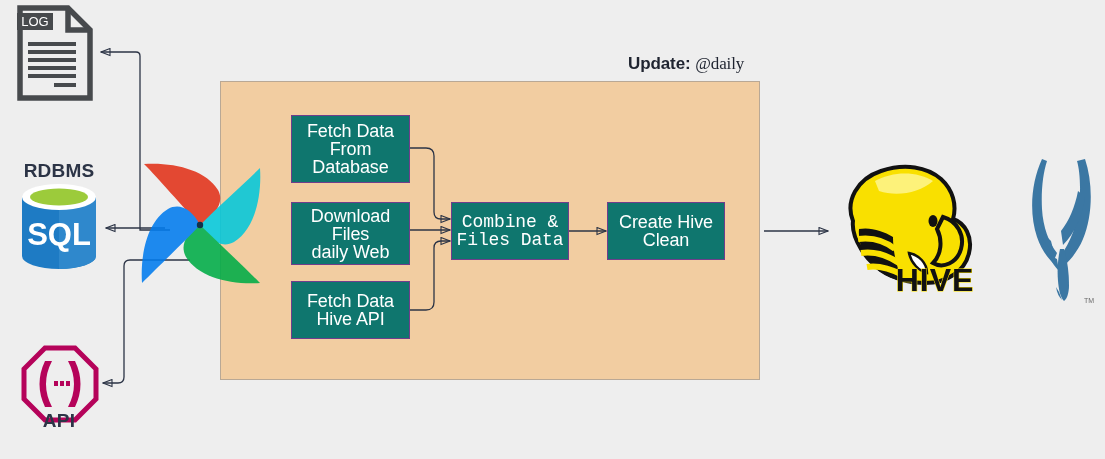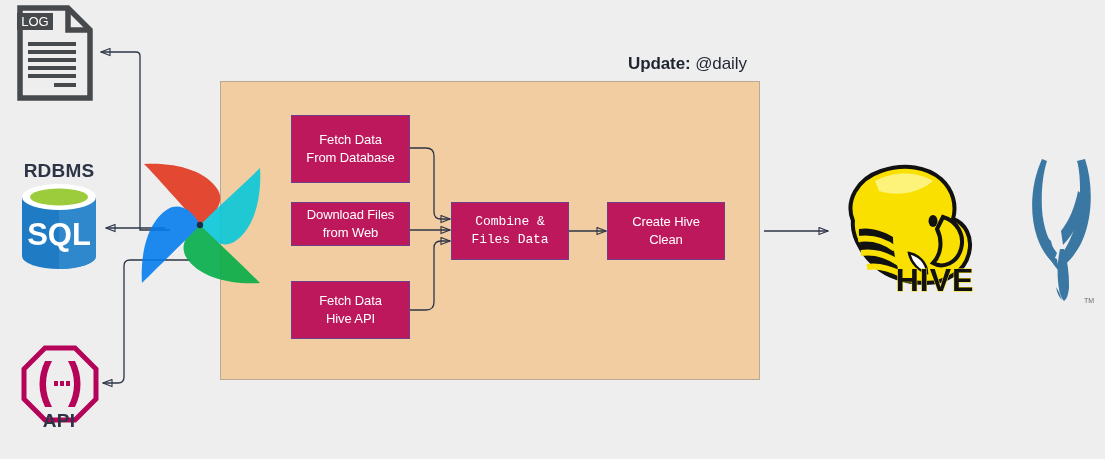--- a/index.html
+++ b/index.html
@@ -31,38 +31,38 @@
   
   #update-label {
     left: 628px;
     top: 54px;
     font-size: 17px;
     color: #1f2430;
     white-space: nowrap;
     letter-spacing: -0.1px;
   }
   #update-label .lbl { font-weight: bold; }
-  #update-label .val { font-weight: normal; }
+  #update-label .val { font-weight: normal; font-family: Liberation Serif, serif; }
 
   
   .task-box {
-    background: #be185d;
+    background: #0f766e;
     border: 1px solid #6f3d8c;
     box-sizing: border-box;
     color: #ffffff;
     display: flex;
     align-items: center;
     justify-content: center;
     text-align: center;
-    font-size: 13px;
+    font-size: 18px;
     line-height: 18px;
     letter-spacing: -0.1px;
   }
   #task-fetch-db    { left: 291px; top: 115px; width: 119px; height: 68px; }
-  #task-download    { left: 291px; top: 202px; width: 119px; height: 44px; justify-content: center; }
+  #task-download    { left: 291px; top: 202px; width: 119px; height: 63px; justify-content: center; }
   #task-fetch-api   { left: 291px; top: 281px; width: 119px; height: 58px; }
   #task-combine     { left: 451px; top: 202px; width: 118px; height: 58px; font-family: Liberation Mono, monospace; }
   #task-create-hive { left: 607px; top: 202px; width: 118px; height: 58px; justify-content: center; }
 
   
   #edges {
     left: 0; top: 0; width: 1105px; height: 459px;
     pointer-events: none;
   }
 
@@ -100,21 +100,21 @@
   <div class="abs task-box" id="task-fetch-db">
     <div>
       <div>Fetch Data</div>
       <div>From Database</div>
     </div>
   </div>
 
   <div class="abs task-box" id="task-download">
     <div>
       <div>Download Files</div>
-      <div>from Web</div>
+      <div>daily Web</div>
     </div>
   </div>
 
   <div class="abs task-box" id="task-fetch-api">
     <div>
       <div>Fetch Data</div>
       <div>Hive API</div>
     </div>
   </div>
 

